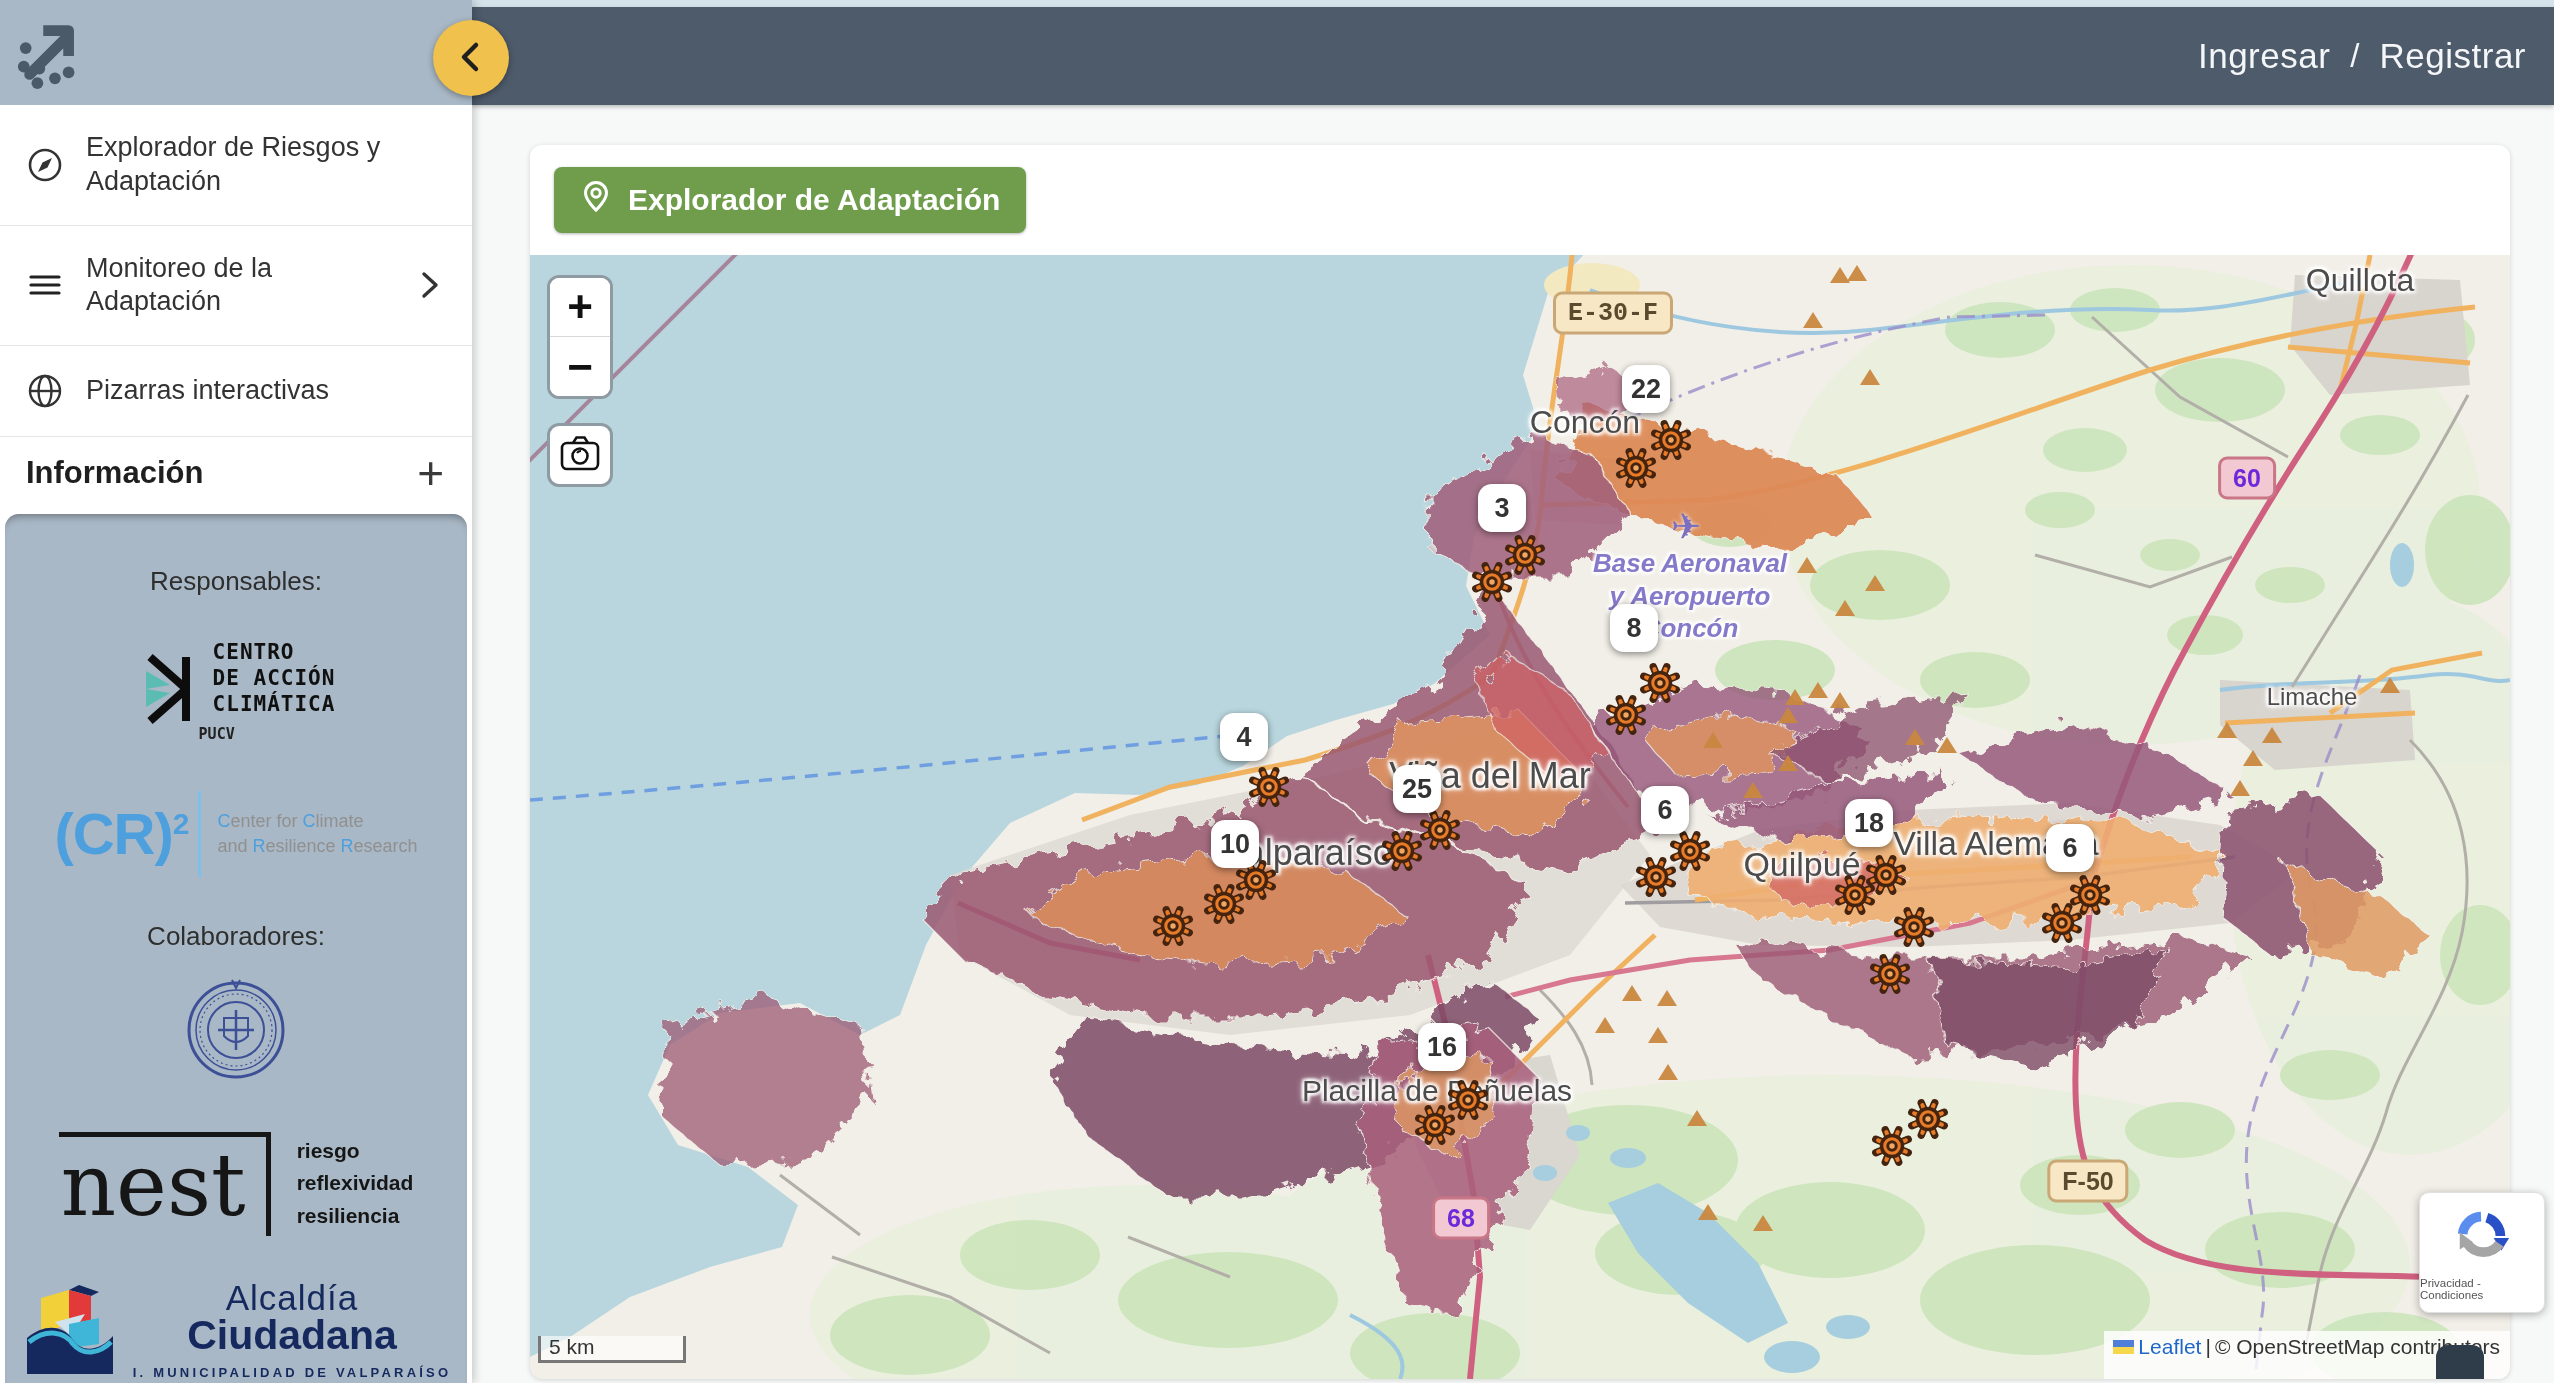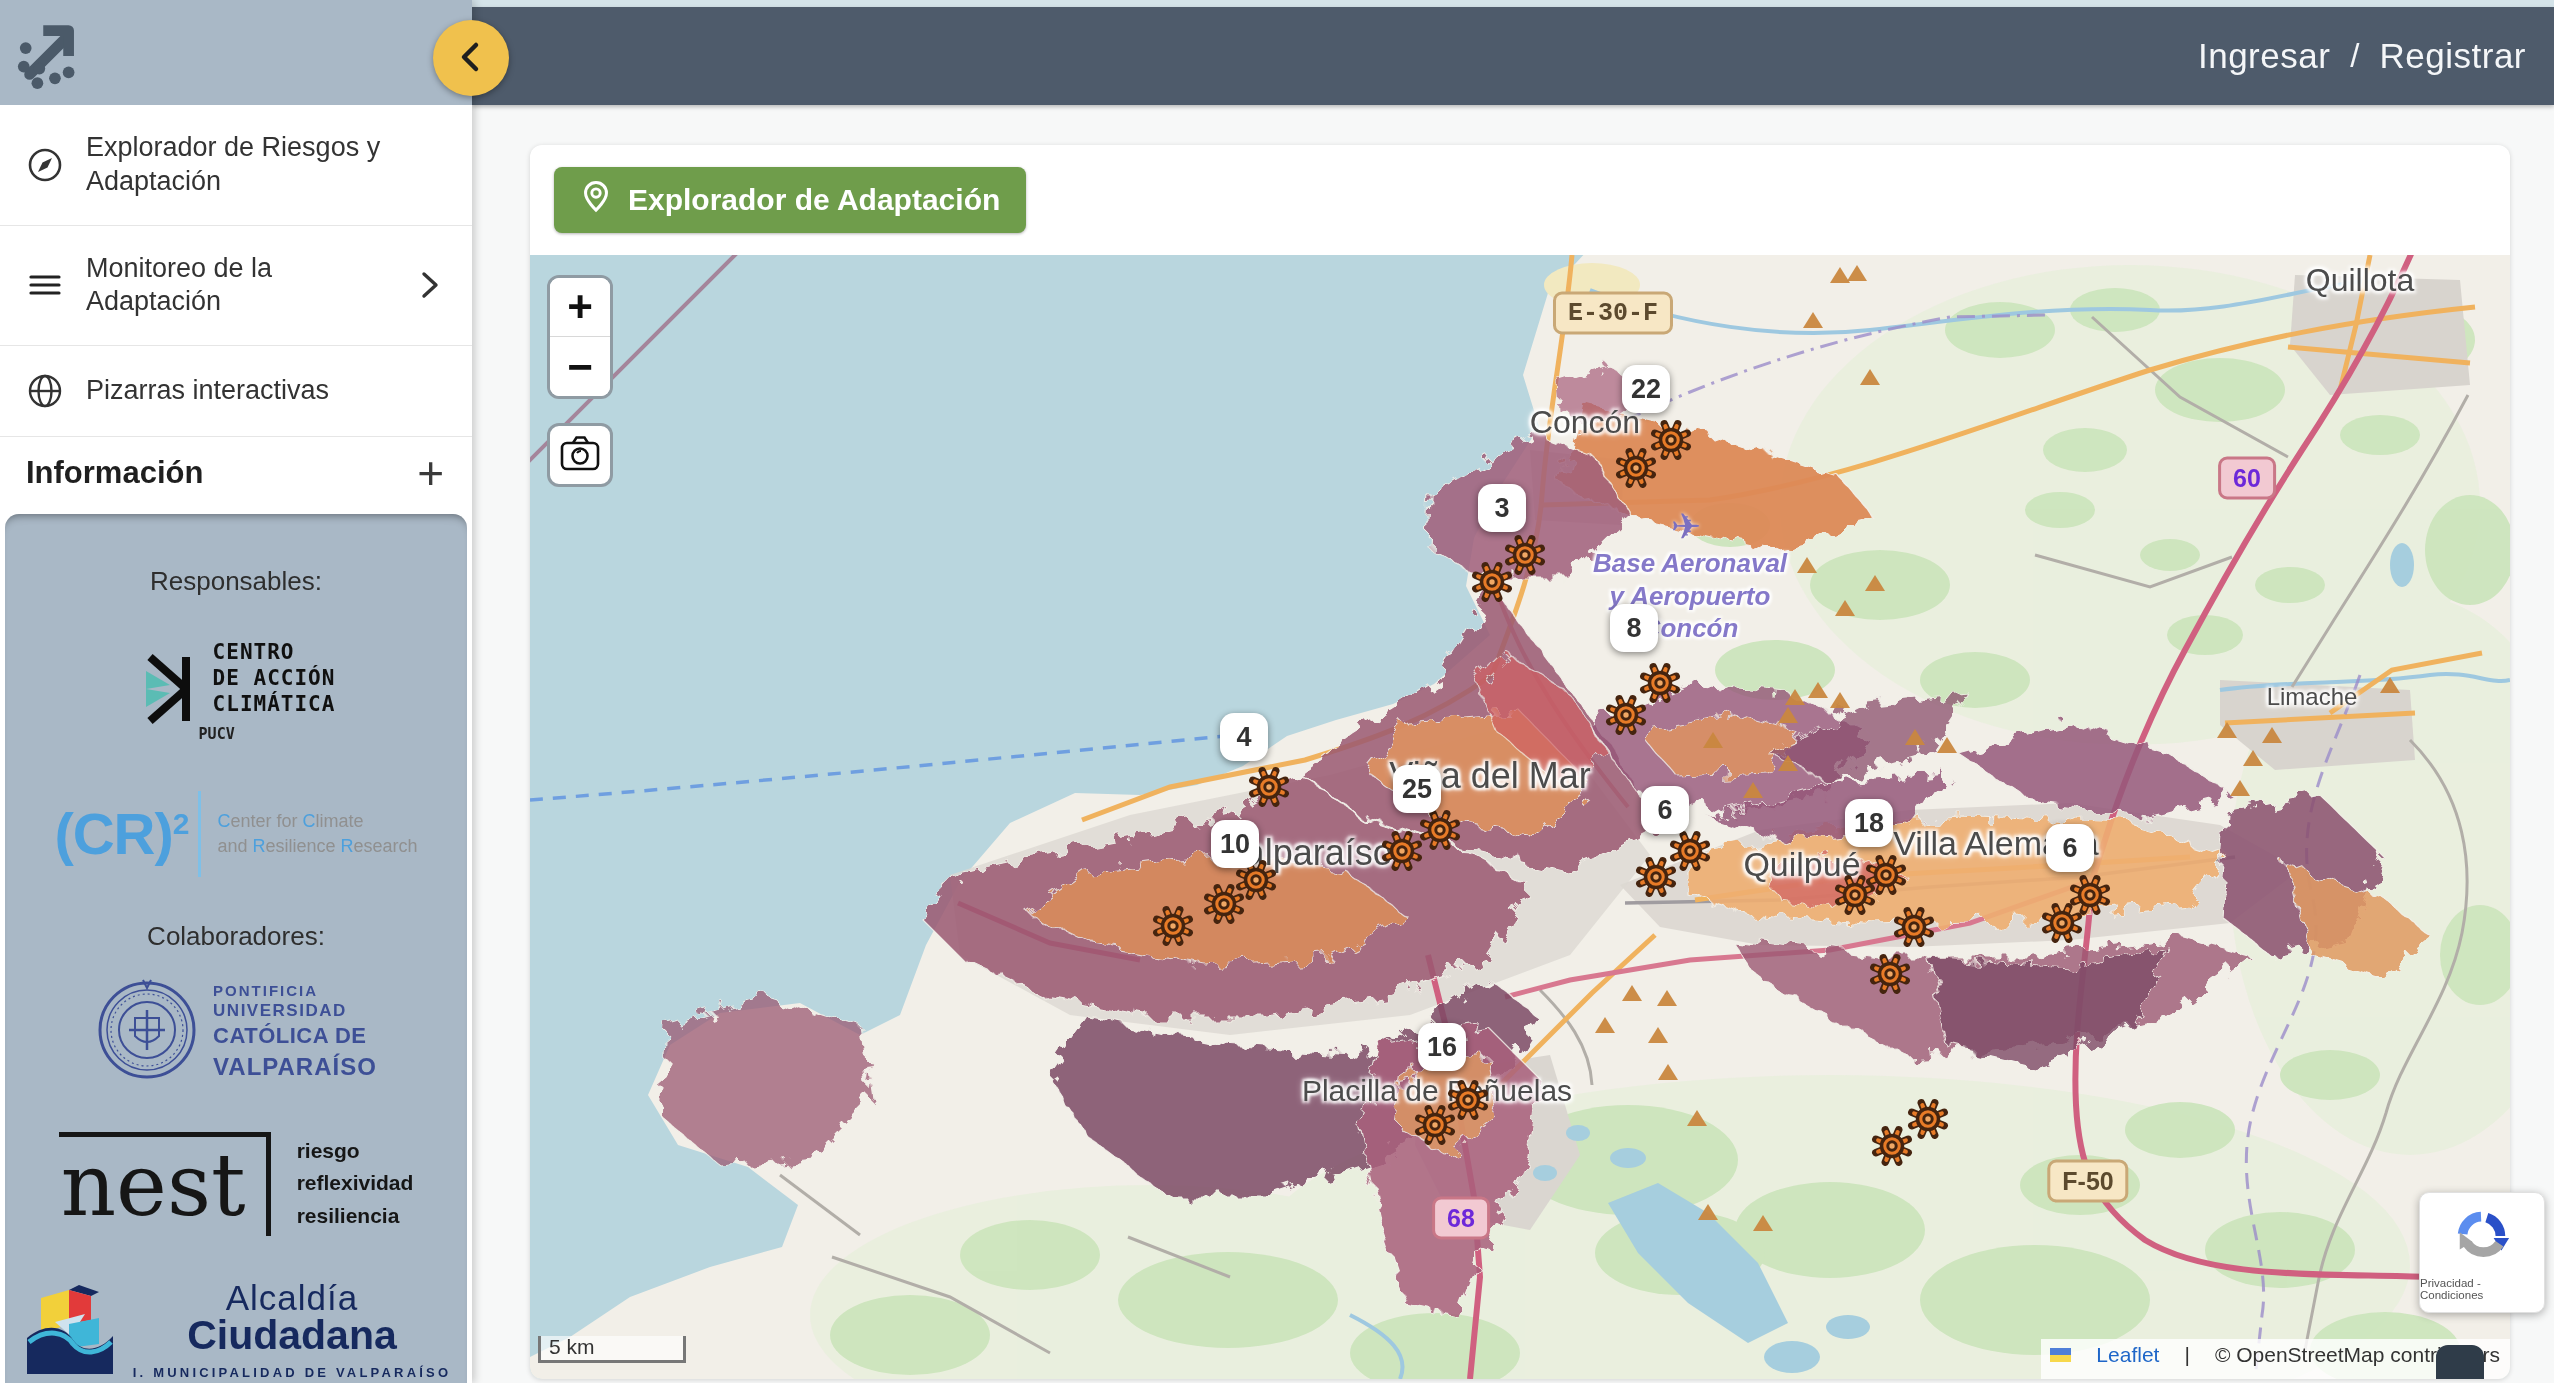--- a/index.html
+++ b/index.html
@@ -117,22 +117,22 @@
                     font-size:44px; font-weight:600; color:#111; cursor:pointer; line-height:1;
                     font-family:"Liberation Sans", sans-serif; }
   .zoomctl button:first-child { border-bottom:1px solid #d8d8d8; }
   .camctl { position:absolute; left:17px; top:168px; width:66px; height:64px; background:#fff;
             border:3px solid rgba(115,130,140,.8); border-radius:12px; z-index:8;
             display:flex; align-items:center; justify-content:center; cursor:pointer; }
   .scalebar { position:absolute; left:8px; bottom:16px; width:148px; height:27px;
               background:rgba(255,255,255,.62); border:3px solid #777; border-top:none;
               font-size:21px; color:#333; padding-left:8px; line-height:22px; z-index:8; }
   .attribution { position:absolute; right:0; bottom:0; background:rgba(255,255,255,.82);
-                 padding:4px 10px 12px 9px; font-size:21px; color:#333; z-index:8;
-                 display:flex; align-items:center; gap:25px;margin-left:20px; }
+                 padding:4px 10px 20px 9px; font-size:21px; color:#333; z-index:8;
+                 display:flex; align-items:center; gap:4px;margin-left:20px; }
   .attribution .flag { display:inline-block; width:21px; height:14px;
                        background:linear-gradient(#4f7fd8 50%, #f7d84c 50%); }
   .attribution .lf { color:#1e66c8; text-decoration:none; cursor:pointer; }
 
   
   .recaptcha { position:absolute; right:9px; bottom:70px; width:126px; height:121px; background:#fff;
                border:1px solid #e0e0e0; border-radius:10px; z-index:50;
                box-shadow:0 2px 8px rgba(0,0,0,.3); display:flex; flex-direction:column;
                align-items:center; justify-content:center; gap:6px; }
   .recaptcha .terms { font-size:11.5px; color:#555; }
@@ -239,26 +239,20 @@
         <svg width="104" height="104" viewBox="0 0 104 104">
           <circle cx="52" cy="52" r="47" fill="none" stroke="#3d4f96" stroke-width="3"></circle>
           <circle cx="52" cy="52" r="40" fill="none" stroke="#3d4f96" stroke-width="1.5"></circle>
           <circle cx="52" cy="52" r="36" fill="none" stroke="#3d4f96" stroke-width="1.2" stroke-dasharray="2,3"></circle>
           <circle cx="52" cy="52" r="28" fill="none" stroke="#3d4f96" stroke-width="2"></circle>
           <path d="M52,32 v40 M34,52 h36" stroke="#3d4f96" stroke-width="2.5"></path>
           <path d="M40,40 h24 v18 q-12,12 -24,0 z" fill="none" stroke="#3d4f96" stroke-width="2"></path>
           <path d="M48,2 l4,8 l4,-8" stroke="#3d4f96" stroke-width="2" fill="none"></path>
         </svg>
       </span>
-      <div class="pucv-text">
-          <div>PONTIFICIA</div>
-          <div>UNIVERSIDAD</div>
-          <div>CATÓLICA DE</div>
-          <div>VALPARAÍSO</div>
-        </div>
     </div>
 
     <div class="logo-block nest">
       <div class="nest-word">nest</div>
       <div class="nest-terms">
           <div>riesgo</div>
           <div>reflexividad</div>
           <div>resiliencia</div>
         </div>
     </div>

